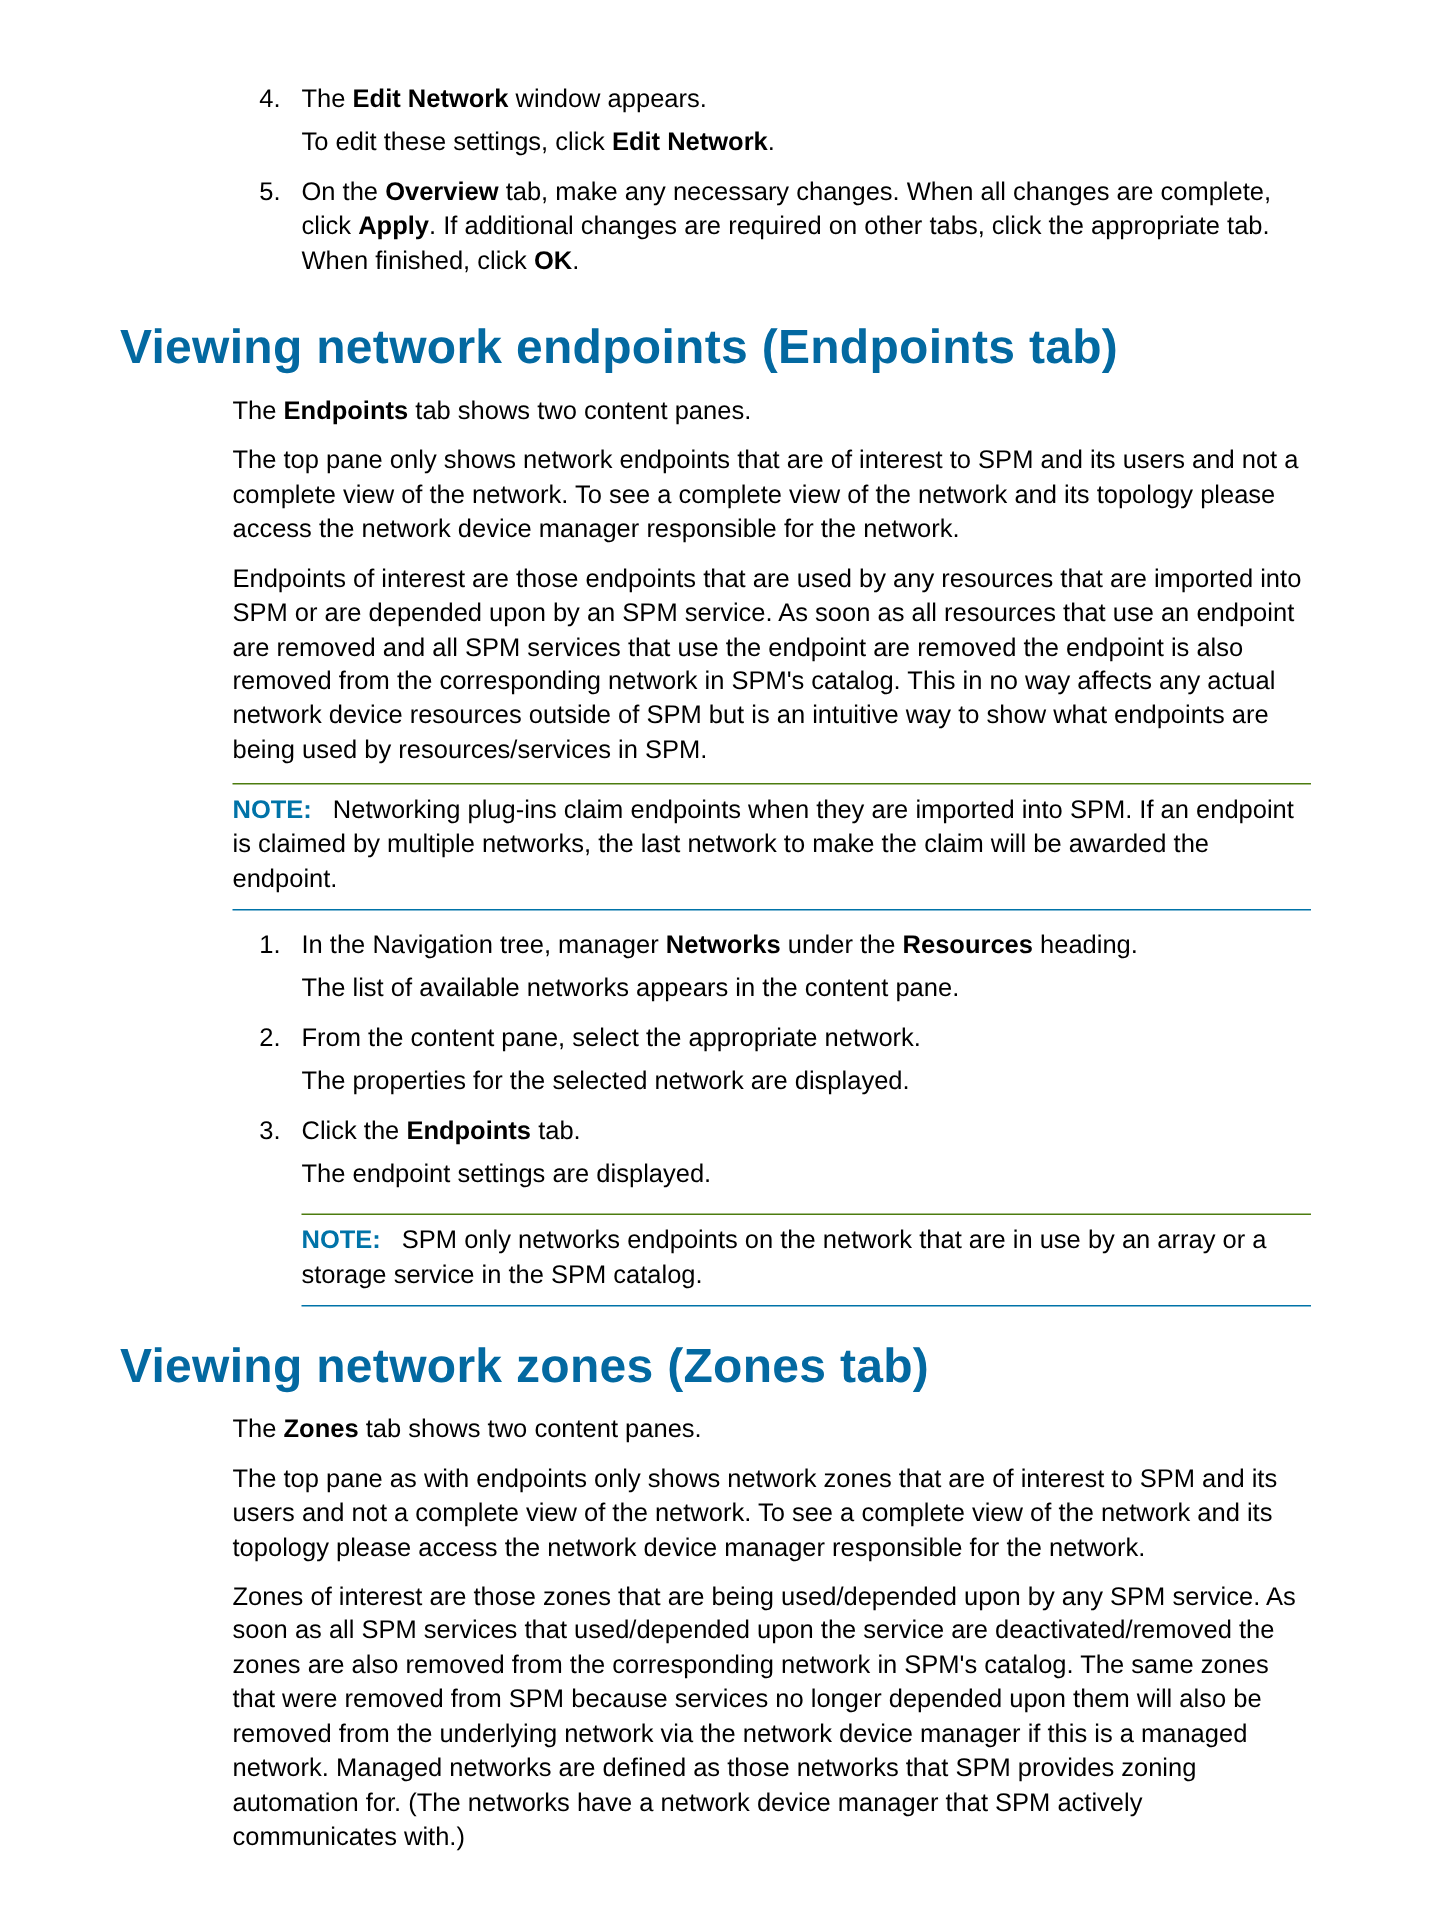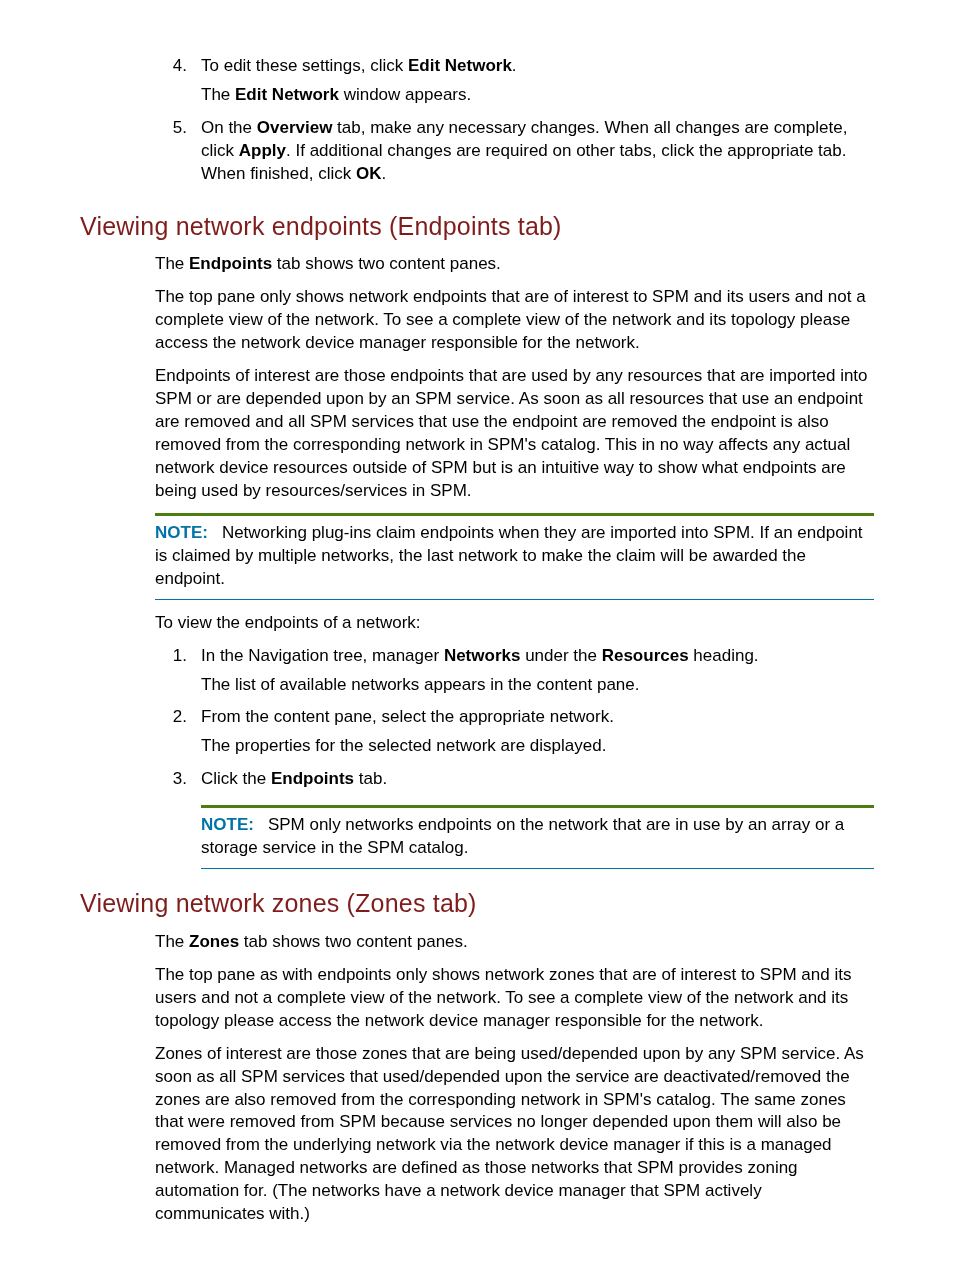--- a/index.html
+++ b/index.html
@@ -36,30 +36,30 @@
     text-align: right;
     padding-right: 14px;
   }
   ol.numlist > li > .body {
     flex: 1;
   }
   ol.numlist > li > .body > p {
     margin: 0 0 6px 0;
   }
   h2.section {
-    color: #7f1d1d;
-    font-weight: 400;
-    font-size: 25px;
+    color: #0369a1;
+    font-weight: 700;
+    font-size: 32px;
     margin: 18px 0 10px 0;
     letter-spacing: 0.2px;
   }
   p { margin: 0 0 10px 0; }
   .b { font-weight: 700; }
   .notewrap {
-    border-top: 3px solid #4d7c0f;
+    border-top: 1px solid #4d7c0f;
     border-bottom: 1px solid #0073a8;
     padding: 6px 0 8px 0;
     margin: 8px 0 12px 0;
   }
   .notewrap .label {
     color: #0073a8;
     font-weight: 700;
     margin-right: 14px;
   }
 </style>
@@ -67,24 +67,24 @@
 <body>
 
 <div class="page">
 
   <div class="indent-body">
     <ol class="numlist">
       <li>
         <div class="num">4.</div>
         <div class="body">
           <p>
-            <span>To edit these settings, click </span><span class="b">Edit Network</span><span>.</span>
+            <span>The </span><span class="b">Edit Network</span><span> window appears.</span>
           </p>
           <p>
-            <span>The </span><span class="b">Edit Network</span><span> window appears.</span>
+            <span>To edit these settings, click </span><span class="b">Edit Network</span><span>.</span>
           </p>
         </div>
       </li>
       <li>
         <div class="num">5.</div>
         <div class="body">
           <p>
             <span>On the </span><span class="b">Overview</span><span> tab, make any necessary changes. When all changes are complete, click </span><span class="b">Apply</span><span>. If additional changes are required on other tabs, click the appropriate tab. When finished, click </span><span class="b">OK</span><span>.</span>
           </p>
         </div>
@@ -98,21 +98,20 @@
     <p>
       <span>The </span><span class="b">Endpoints</span><span> tab shows two content panes.</span>
     </p>
     <p>The top pane only shows network endpoints that are of interest to SPM and its users and not a complete view of the network. To see a complete view of the network and its topology please access the network device manager responsible for the network.</p>
     <p>Endpoints of interest are those endpoints that are used by any resources that are imported into SPM or are depended upon by an SPM service. As soon as all resources that use an endpoint are removed and all SPM services that use the endpoint are removed the endpoint is also removed from the corresponding network in SPM's catalog. This in no way affects any actual network device resources outside of SPM but is an intuitive way to show what endpoints are being used by resources/services in SPM.</p>
 
     <div class="notewrap">
       <span class="label">NOTE:</span><span>Networking plug-ins claim endpoints when they are imported into SPM. If an endpoint is claimed by multiple networks, the last network to make the claim will be awarded the endpoint.</span>
     </div>
 
-    <p>To view the endpoints of a network:</p>
 
     <ol class="numlist">
       <li>
         <div class="num">1.</div>
         <div class="body">
           <p>
             <span>In the Navigation tree, manager </span><span class="b">Networks</span><span> under the </span><span class="b">Resources</span><span> heading.</span>
           </p>
           <p>The list of available networks appears in the content pane.</p>
         </div>
@@ -123,20 +122,21 @@
           <p>From the content pane, select the appropriate network.</p>
           <p>The properties for the selected network are displayed.</p>
         </div>
       </li>
       <li>
         <div class="num">3.</div>
         <div class="body">
           <p>
             <span>Click the </span><span class="b">Endpoints</span><span> tab.</span>
           </p>
+          <p>The endpoint settings are displayed.</p>
         </div>
       </li>
     </ol>
 
     <div style="margin-left:46px;">
       <div class="notewrap">
         <span class="label">NOTE:</span><span>SPM only networks endpoints on the network that are in use by an array or a storage service in the SPM catalog.</span>
       </div>
     </div>
   </div>

